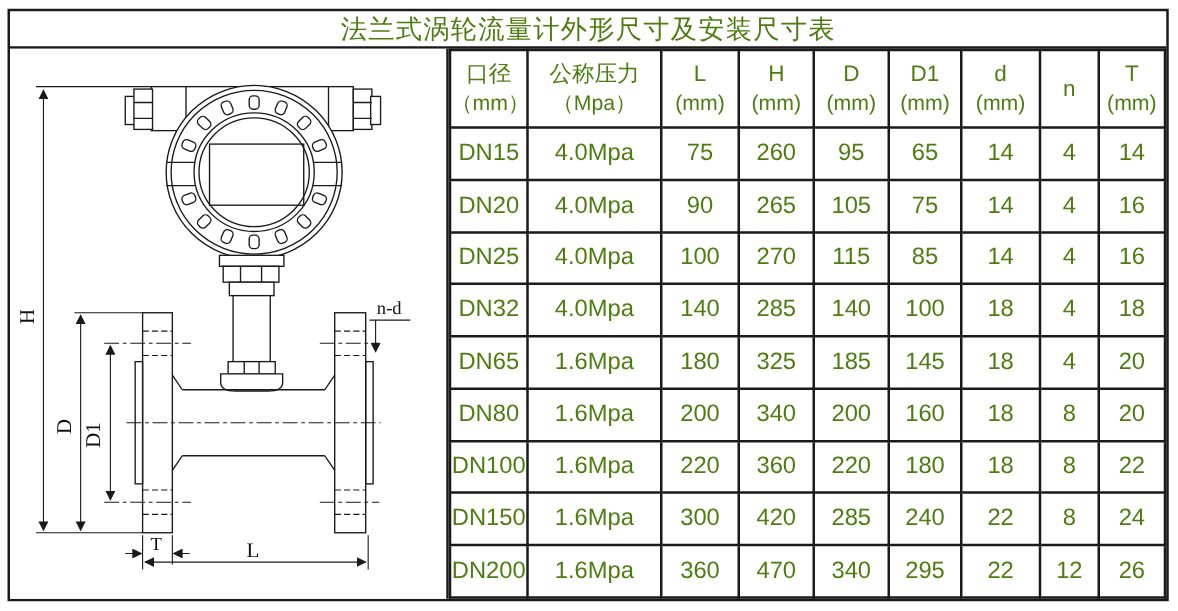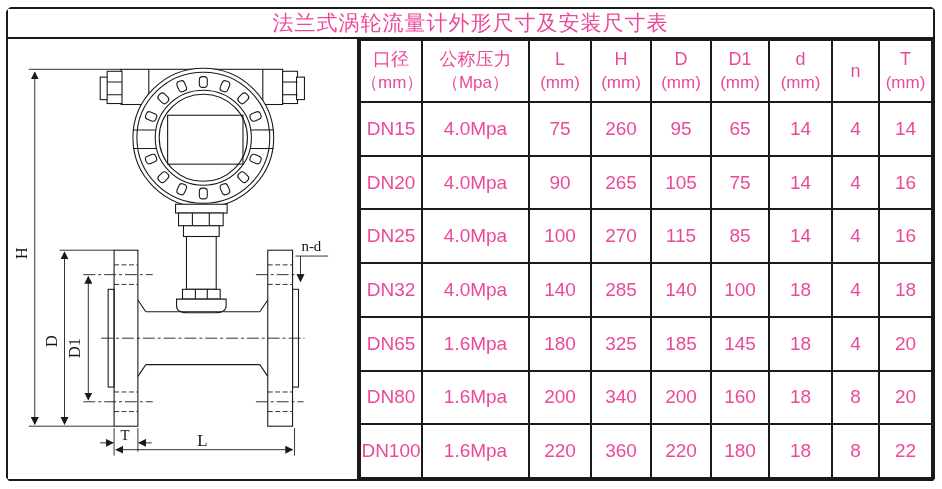--- a/index.html
+++ b/index.html
@@ -1,18 +1,18 @@
 <!DOCTYPE html>
 <html><head>
 <meta charset="utf-8">
 <style>
   html,body{margin:0;padding:0;background:#ffffff;}
   #stage{
     position:relative;width:942px;height:489px;background:#ffffff;
-    font-family:"Liberation Serif",serif;color:#ec4899;overflow:hidden;border-radius:29px;
+    font-family:"Liberation Serif",serif;color:#4d7c0f;overflow:hidden;
   }
   #frame{
     position:absolute;left:6px;top:7px;width:929px;height:474px;
     border:2.5px solid #1a1a1a;box-sizing:border-box;
     display:flex;flex-direction:column;background:#fff;
   }
   #title-row{
     height:28px;flex:0 0 28px;border-bottom:2px solid #1a1a1a;
     display:flex;align-items:center;justify-content:center;
     font-size:21px;letter-spacing:1px;white-space:nowrap;
@@ -302,19 +302,41 @@
                 <td>DN100</td>
                 <td>1.6Mpa</td>
                 <td>220</td>
                 <td>360</td>
                 <td>220</td>
                 <td>180</td>
                 <td>18</td>
                 <td>8</td>
                 <td>22</td>
               </tr>
+              <tr>
+                <td>DN150</td>
+                <td>1.6Mpa</td>
+                <td>300</td>
+                <td>420</td>
+                <td>285</td>
+                <td>240</td>
+                <td>22</td>
+                <td>8</td>
+                <td>24</td>
+              </tr>
+              <tr>
+                <td>DN200</td>
+                <td>1.6Mpa</td>
+                <td>360</td>
+                <td>470</td>
+                <td>340</td>
+                <td>295</td>
+                <td>22</td>
+                <td>12</td>
+                <td>26</td>
+              </tr>
             </tbody>
         </table>
       </div>
 
     </div>
   </div>
 </div>
 
 </body></html>

